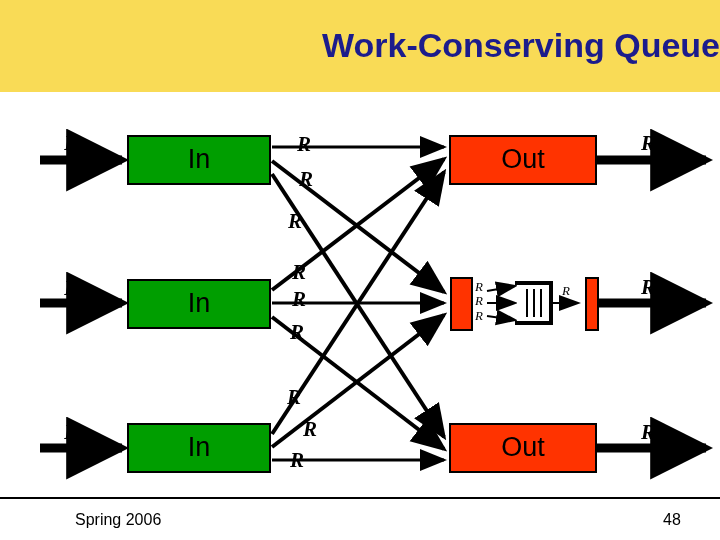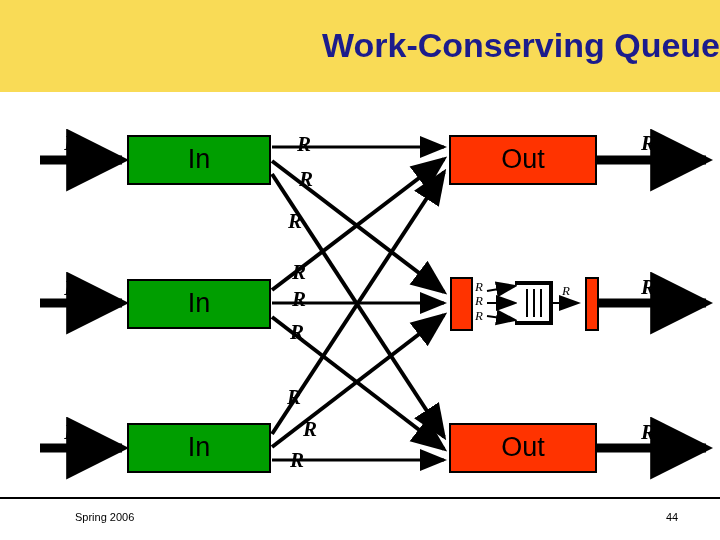--- a/index.html
+++ b/index.html
@@ -75,21 +75,21 @@
     left: 0;
     top: 497px;
     width: 720px;
     height: 2px;
     background: #000000;
   }
   .footer-text {
     position: absolute;
     top: 511px;
     font-family: "Liberation Sans", sans-serif;
-    font-size: 11px;
+    font-size: 16px;
     color: #000000;
     white-space: nowrap;
   }
   #footer-left  { left: 75px; }
   #footer-center{ left: 0; width: 720px; text-align: center; }
   #footer-right { left: 0; width: 720px; text-align: center; padding-left: 624px; box-sizing: border-box; }
 </style>
 </head>
 <body>
 
@@ -221,15 +221,15 @@
     </g>
     <g>
       <line x1="596" y1="448" x2="706" y2="448" stroke="#000000" stroke-width="9" marker-end="url(#thickArrow)"></line>
     </g>
     <text class="rate-label" x="648" y="434">R</text>
 
   </svg>
 
   <div id="footer-rule"></div>
   <div class="footer-text" id="footer-left">Spring 2006</div>
-  <div class="footer-text" id="footer-right">44</div>
+  <div class="footer-text" id="footer-right">48</div>
 
 </div>
 
 </body></html>

